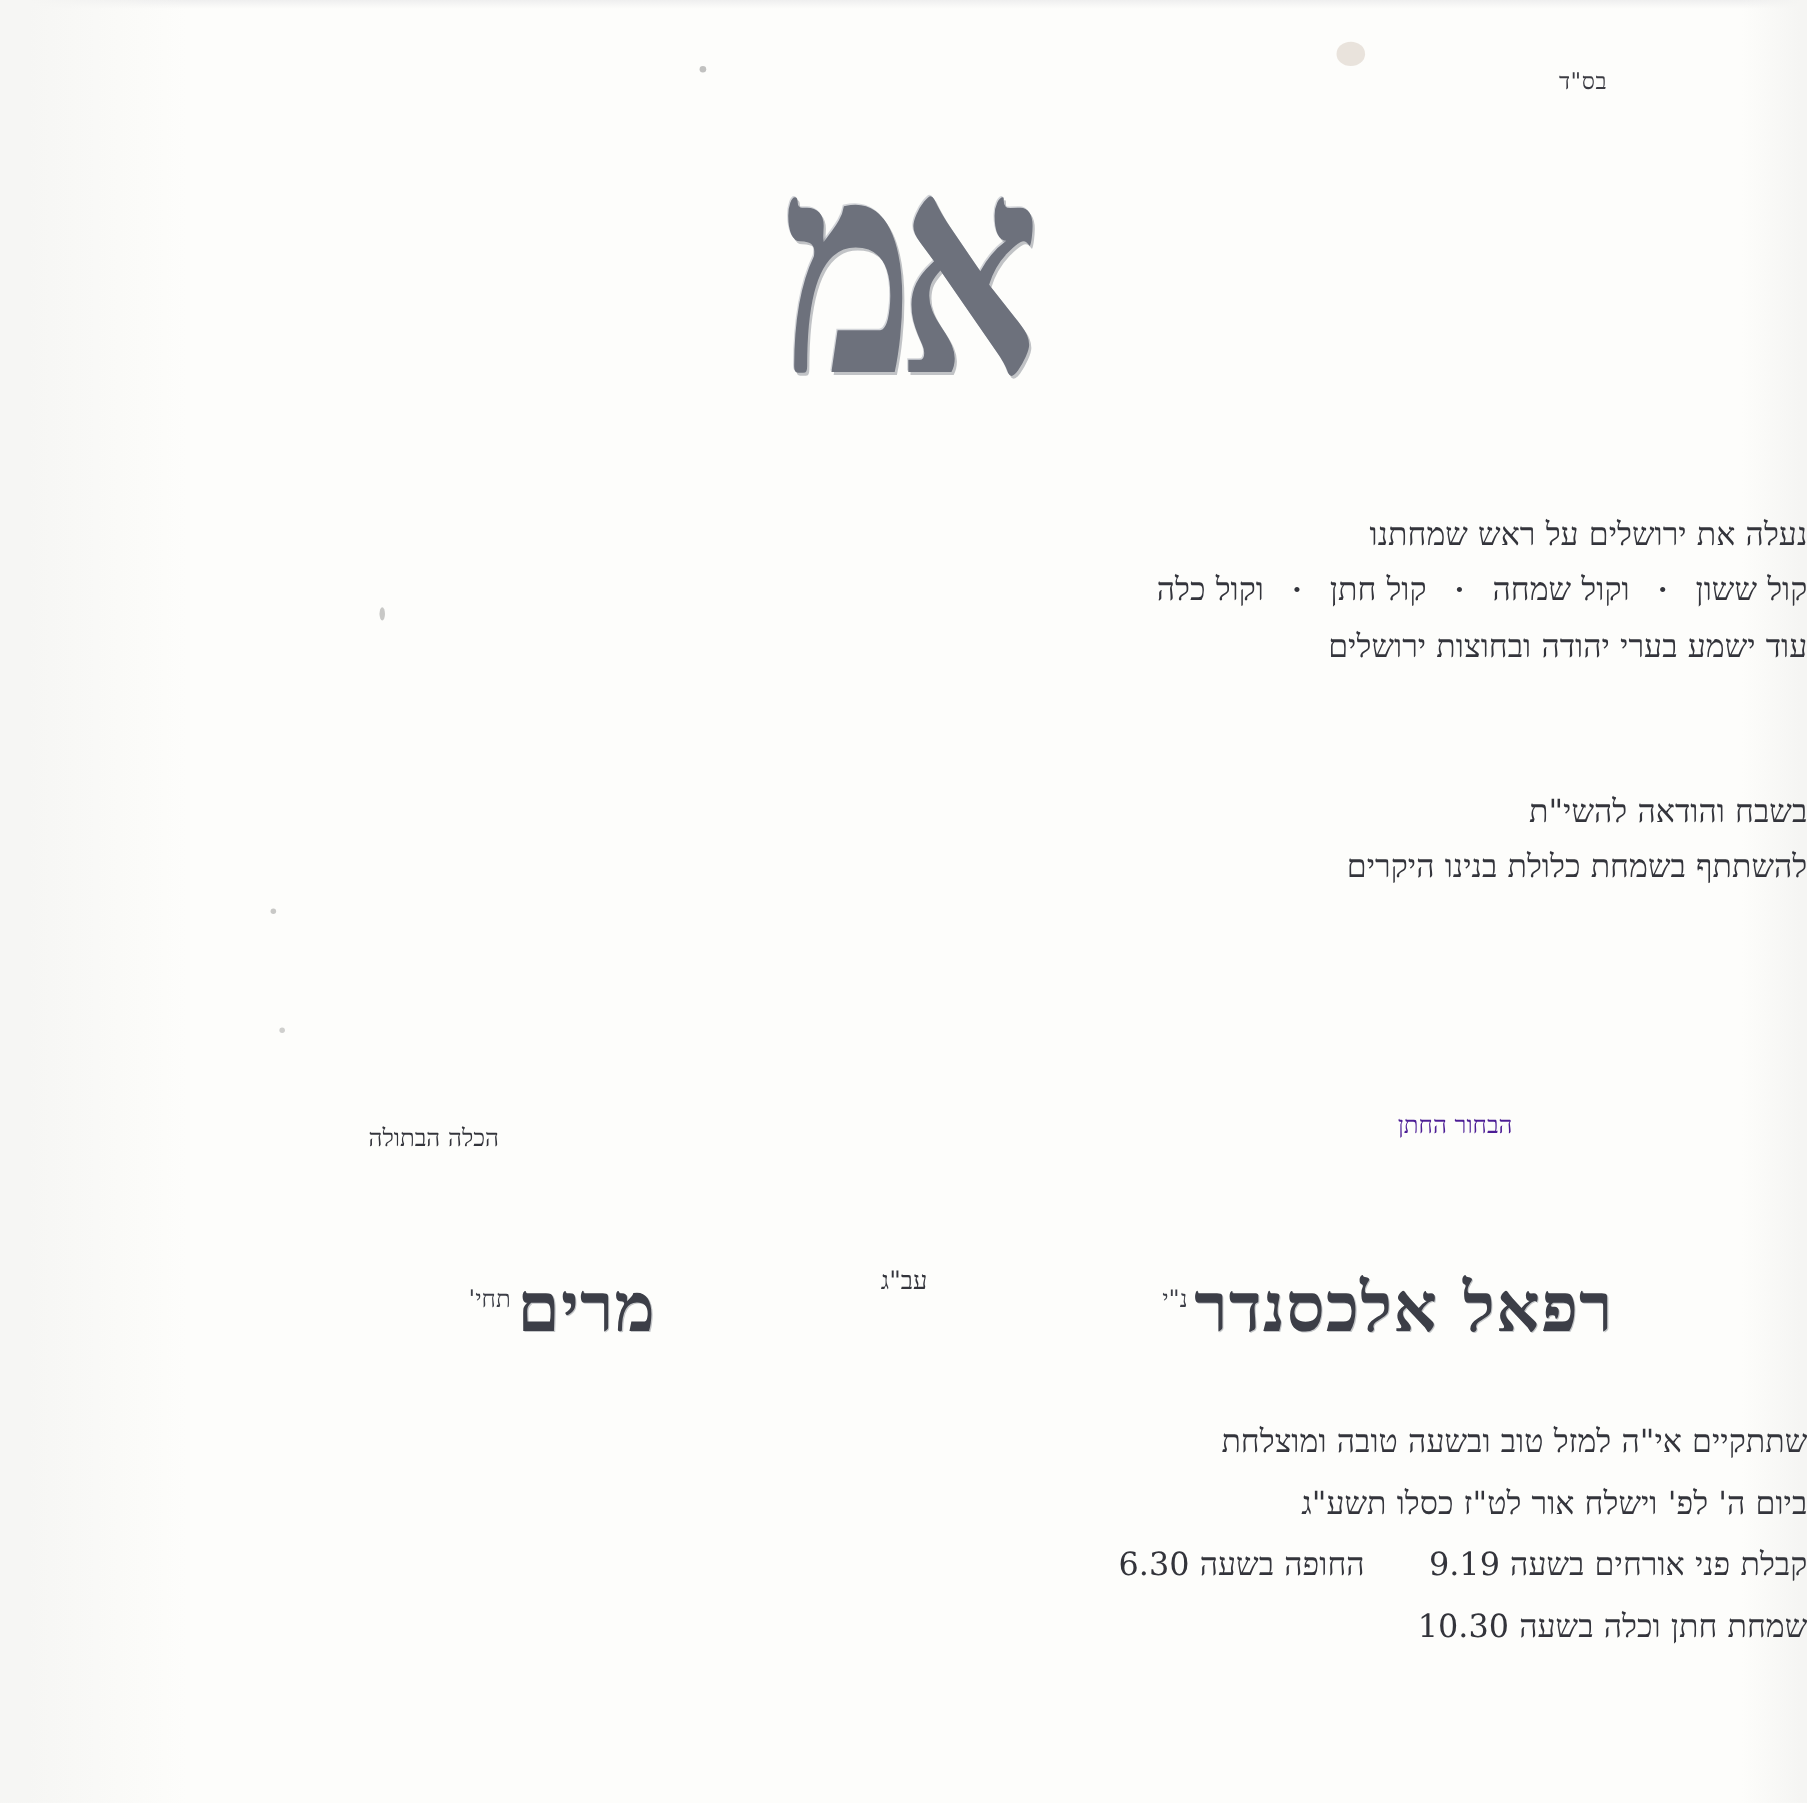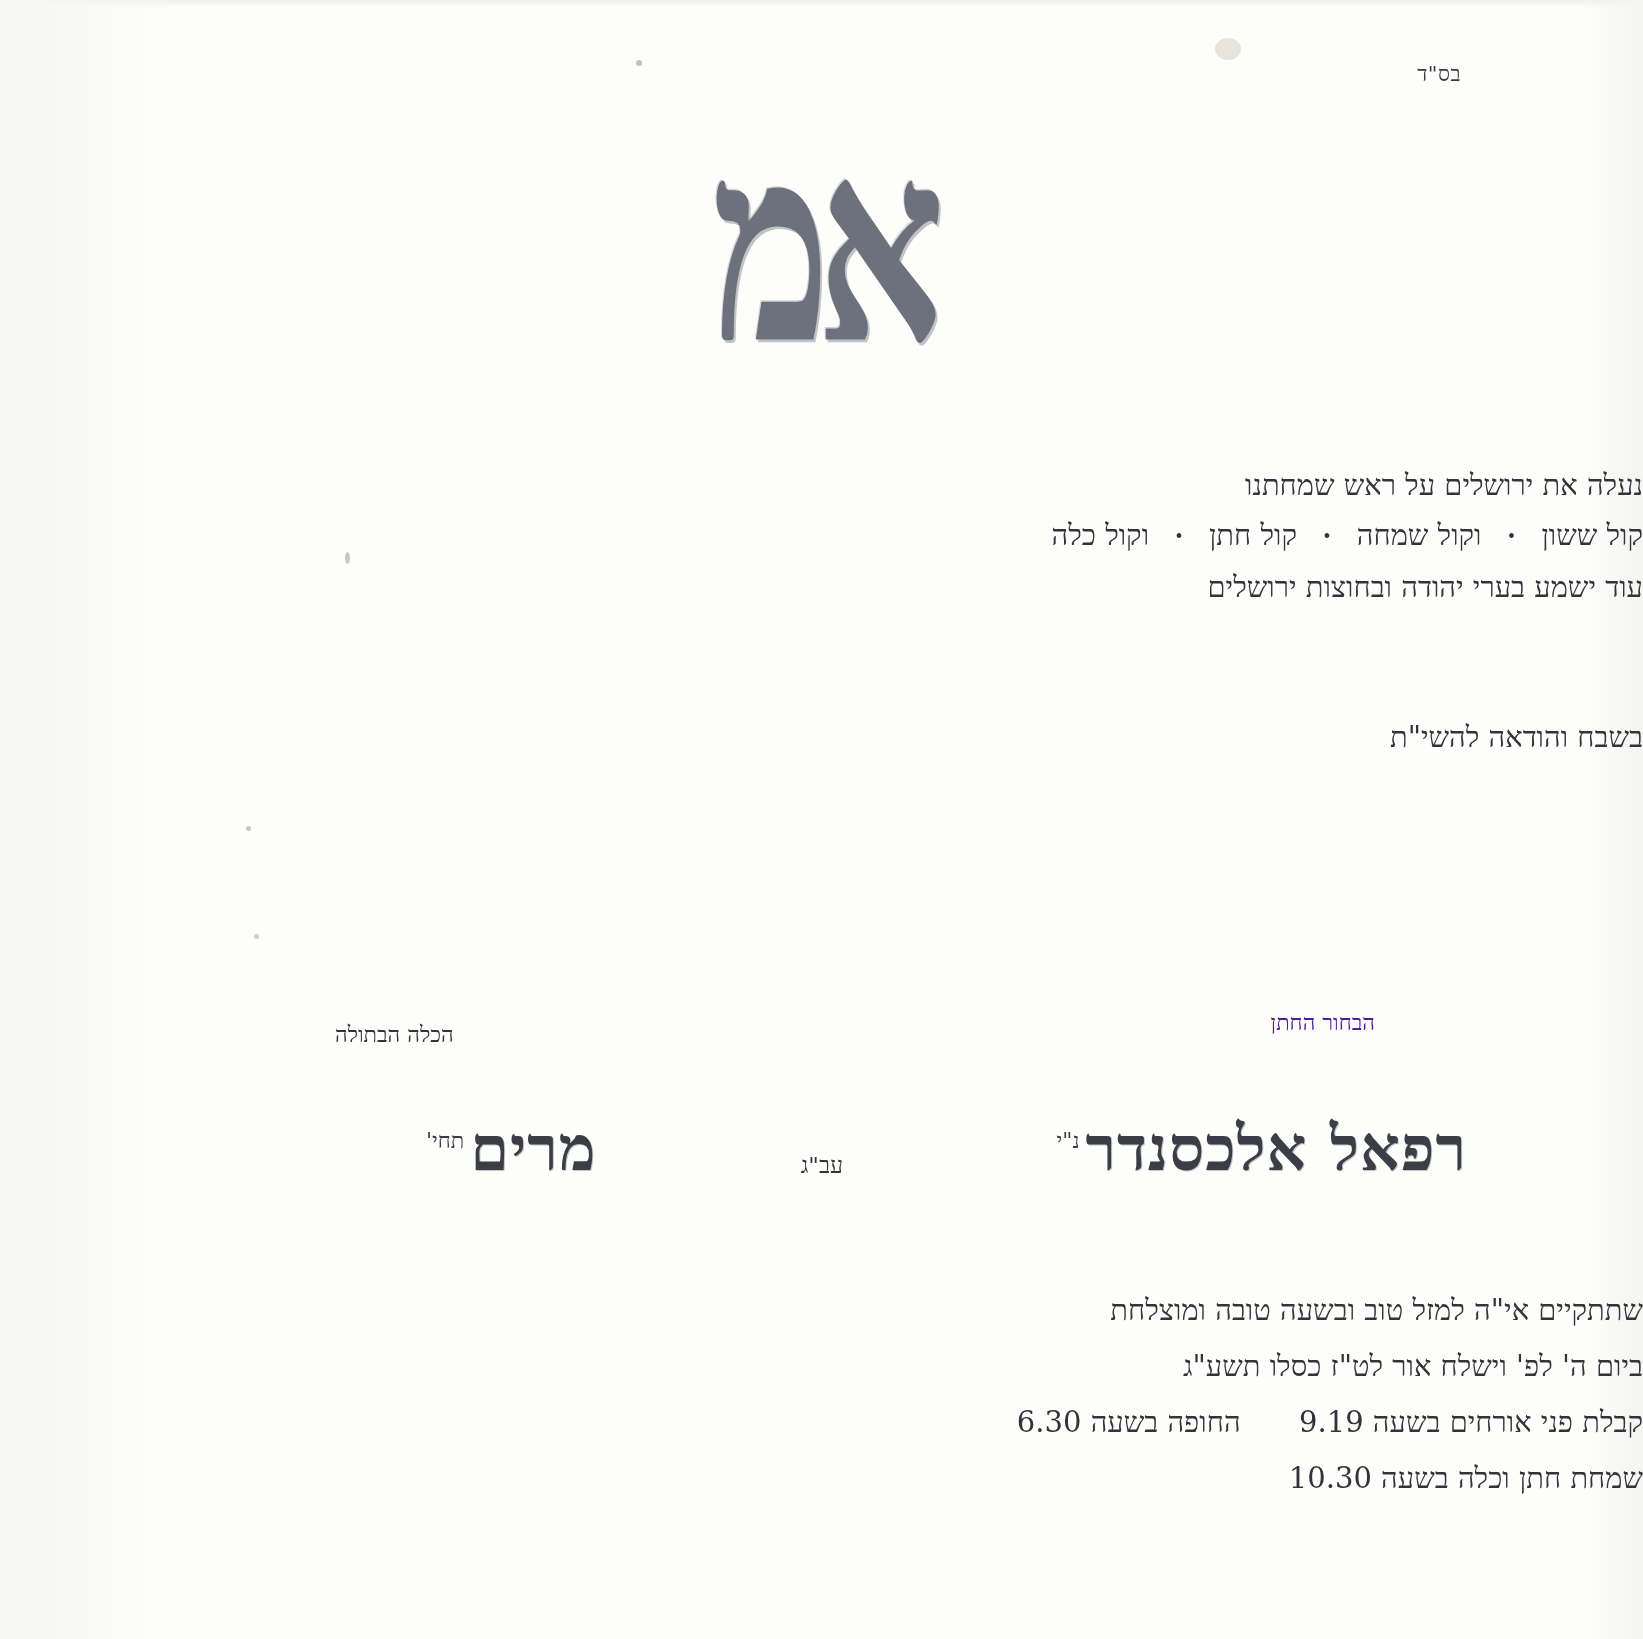--- a/index.html
+++ b/index.html
@@ -131,20 +131,21 @@
   }
   .name {
     position: absolute;
     font-family: "DejaVu Serif", serif;
     font-weight: 700;
     font-size: 62px;
     color: #3c3e47;
     text-shadow: 1px 1px 0 rgba(110,114,124,0.4);
     letter-spacing: 1px;
     white-space: nowrap;
+    margin-top: 40px;
   }
   .name-groom { right: 176px; top: 0; }
   .name-bride { left: 420px; top: 0; }
   .name-suffix {
     font-size: 22px;
     font-weight: 400;
     vertical-align: super;
     margin: 0 6px;
     letter-spacing: 0;
     text-shadow: none;
@@ -192,20 +193,21 @@
         <span class="sep-dot">•</span>
         <span>קול חתן</span>
         <span class="sep-dot">•</span>
         <span>וקול כלה</span>
       </div>
       <div class="line">עוד ישמע בערי יהודה ובחוצות ירושלים</div>
     </div>
 
     <div class="block block-invite">
       <div class="line">בשבח והודאה להשי"ת</div>
+      <div class="line">להשתתף בשמחת כלולת בנינו היקרים</div>
     </div>
 
     <div class="couple">
       <div class="couple-row-labels">
         <div class="label-groom">הבחור החתן</div>
         <div class="label-bride">הכלה הבתולה</div>
       </div>
       <div class="couple-row-names">
         <div class="name name-groom">
           <span>רפאל אלכסנדר</span><span class="name-suffix">נ"י</span>

